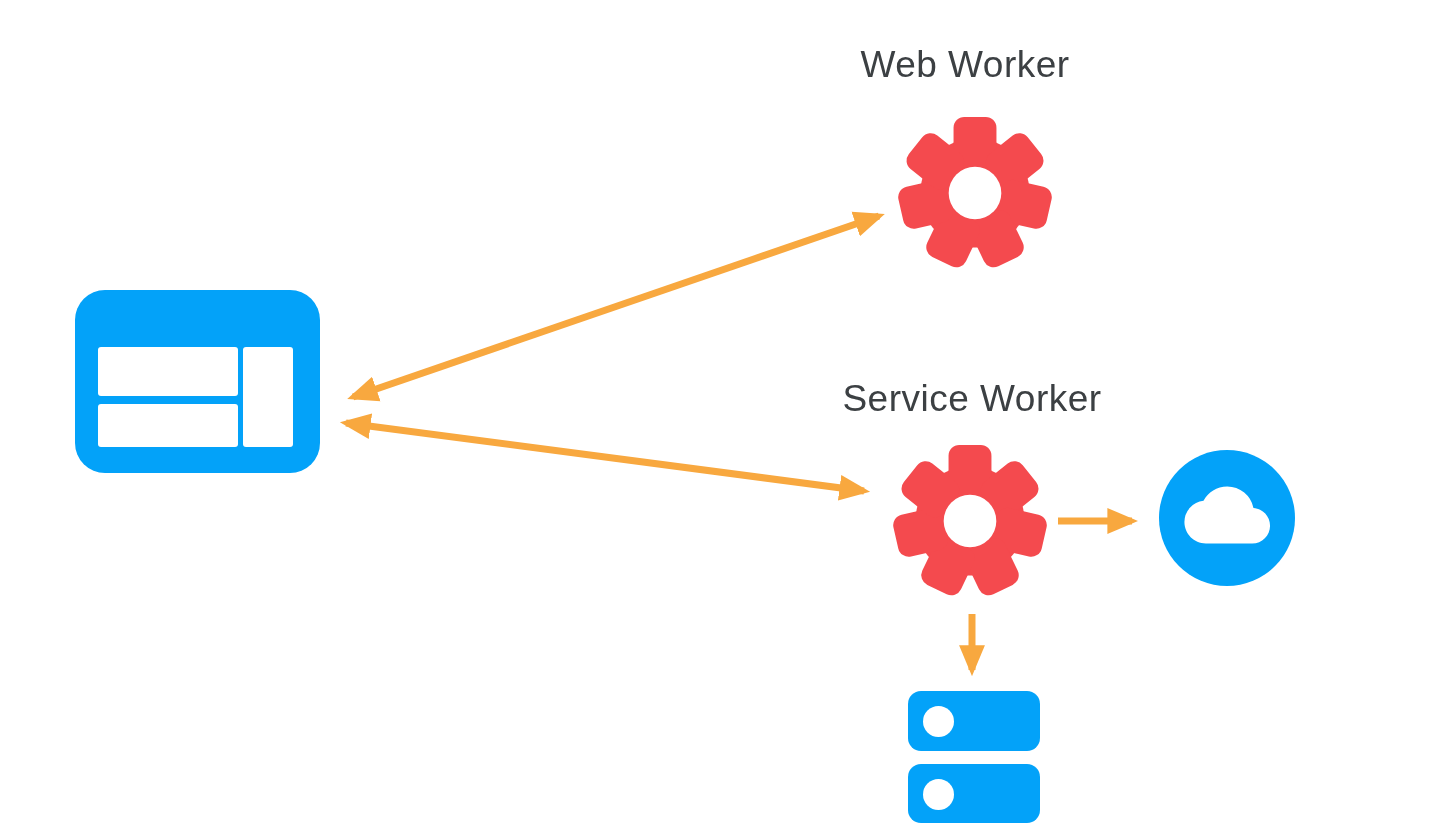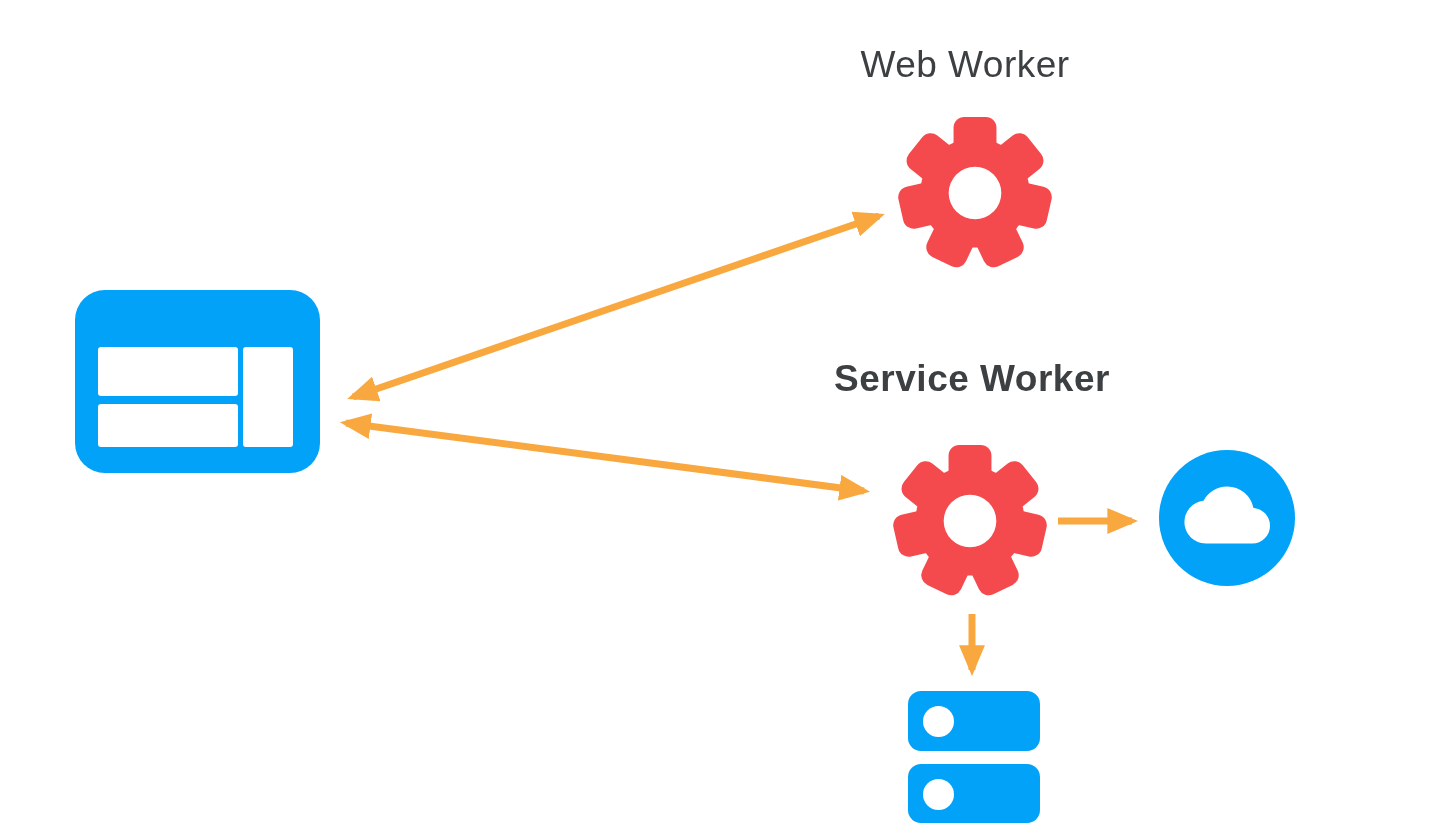--- a/index.html
+++ b/index.html
@@ -26,21 +26,21 @@
     position:absolute;
     color:var(--text);
     font-size:37px;
     font-weight:500;
     letter-spacing:.5px;
     text-align:center;
     white-space:nowrap;
     transform:translateX(-50%);
   }
   .label-web-worker{left:965px;top:44px;}
-  .label-service-worker{left:972px;top:358px;font-weight:bold;}
+  .label-service-worker{left:972px;top:378px;}
   .label-window-page{left:190px;top:493px;}
 
   
   .window-icon{
     position:absolute;
     left:75px;top:290px;
     width:245px;height:183px;
     background:var(--blue);
     border-radius:30px;
   }

